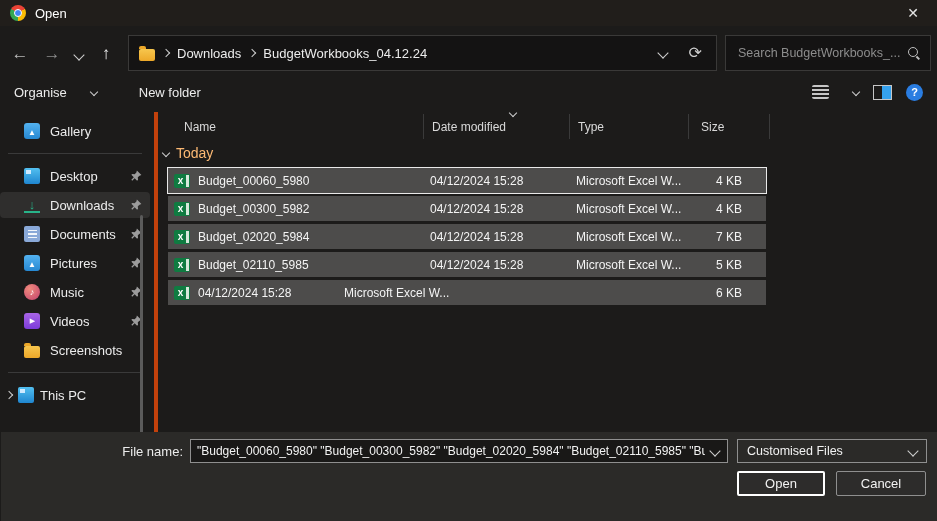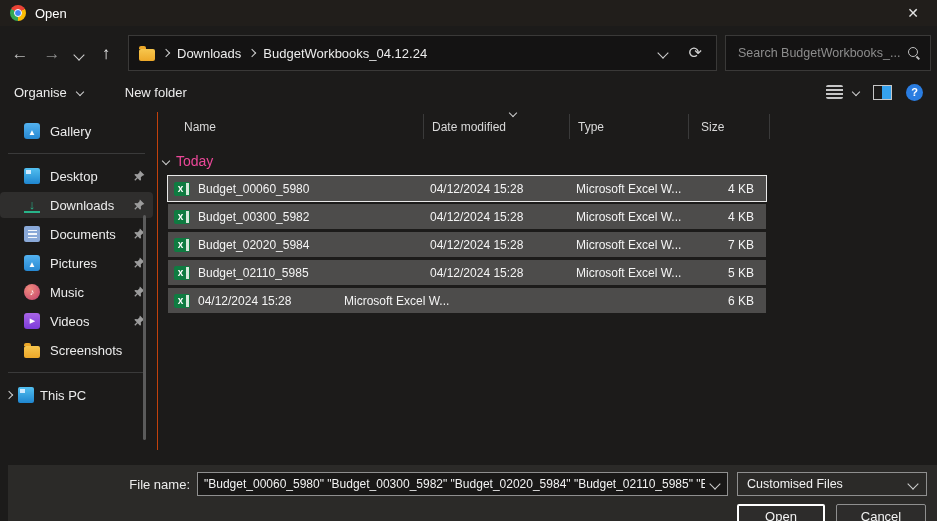--- a/index.html
+++ b/index.html
@@ -37,34 +37,34 @@
     margin-left:8px;display:flex;align-items:center;padding:0 10px;}
   .searchbox input{flex:1;background:transparent;border:none;outline:none;color:#e0e0e0;
     font-size:12.5px;font-family:inherit;min-width:0;}
   .searchbox input::placeholder{color:#8d8d8d;}
   .search-icon{width:12px;height:12px;position:relative;flex:0 0 12px;}
   .search-icon::before{content:"";position:absolute;left:0;top:0;width:8px;height:8px;border:1.4px solid #bdbdbd;border-radius:50%;}
   .search-icon::after{content:"";position:absolute;right:0;bottom:0;width:4px;height:1.6px;background:#bdbdbd;transform:rotate(45deg);}
 
   
   .toolbar{height:34px;display:flex;align-items:center;padding:0 14px;font-size:13px;color:#ececec;}
-  .tb-item{display:flex;align-items:center;gap:10px;}
+  .tb-item{display:flex;align-items:center;gap:24px;}
   .tb-newfolder{margin-left:42px;}
   .tb-right{margin-left:auto;display:flex;align-items:center;gap:14px;}
   .viewlist-icon{width:17px;height:14px;border-radius:2px;
     background:repeating-linear-gradient(#c6c6c6 0 2px,transparent 2px 4px);}
   .pane-icon{width:17px;height:13px;border:1.5px solid #c6c6c6;box-sizing:content-box;display:flex;}
   .pane-icon .l{width:45%;background:#1c1b1a;}
   .pane-icon .r{width:55%;background:#35a2ee;}
   .help-icon{width:17px;height:17px;border-radius:50%;background:#2a7de1;color:#fff;font-size:11px;font-weight:bold;
     display:flex;align-items:center;justify-content:center;}
 
   
   .bodyrow{position:absolute;top:112px;left:0;right:0;bottom:71px;display:flex;overflow:hidden;}
-  .sidebar{width:158px;flex:0 0 158px;position:relative;overflow:hidden;border-right:1px solid #c2410c;padding-top:3px;box-sizing:border-box;}
+  .sidebar{width:158px;flex:0 0 158px;position:relative;overflow:hidden;border-right:4px solid #c2410c;padding-top:3px;box-sizing:border-box;}
   .side-item{height:26px;margin:3px 4px 3px 0;display:flex;align-items:center;padding-left:24px;gap:10px;
     font-size:13px;color:#ececec;border-radius:4px;}
   .side-item.selected{background:#2f2e2d;}
   .side-item .pin{margin-left:auto;margin-right:8px;display:flex;}
   .side-divider{height:1px;background:#3a3a3a;margin:9px 12px 9px 8px;}
   .side-item.expandable{padding-left:6px;gap:6px;}
   .sb-scroll{position:absolute;right:11px;top:103px;width:3px;height:225px;background:#5b5b5b;border-radius:2px;}
 
   
   .ic{width:16px;height:16px;border-radius:3px;position:relative;flex:0 0 16px;
@@ -90,33 +90,33 @@
 
   
   .filepane{flex:1;position:relative;overflow:hidden;}
   .cols{display:flex;height:25px;align-items:center;font-size:12px;color:#d9d9d9;position:relative;margin-top:2px;}
   .hc{height:100%;display:flex;align-items:center;box-sizing:border-box;border-left:1px solid #3a3a3a;padding-left:8px;}
   .hc-name{width:265px;padding-left:26px;border-left:none;text-align:center;}
   .hc-date{width:146px;}
   .hc-type{width:119px;}
   .hc-size{width:82px;border-right:1px solid #3a3a3a;padding-left:12px;}
   .sort-chev{position:absolute;left:352px;top:-4px;}
-  .group-row{display:flex;align-items:center;gap:7px;padding-left:5px;margin-top:14px;font-size:14px;color:#ec4899;}
+  .group-row{display:flex;align-items:center;gap:7px;padding-left:5px;margin-top:6px;font-size:14px;color:#fdba74;}
   .rows{margin-top:7px;}
   .frow{width:598px;height:25px;margin:0 12px 3px 10px;background:#4d4c4b;display:flex;align-items:center;
     font-size:12px;color:#f4f4f4;box-sizing:border-box;}
   .frow.first{outline:1px solid #e9e9e9;outline-offset:0px;}
   .f-icon{margin:0 8px 0 6px;}
   .f-name{width:232px;white-space:nowrap;overflow:hidden;}
   .f-date{width:146px;}
   .f-type{width:120px;}
-  .f-size{flex:1;text-align:right;padding-right:12px;}
-
-  
-  .footer{position:absolute;left:8px;right:0;bottom:0;height:56px;background:#2b2a28;box-sizing:border-box;padding:7px 10px 0 10px;}
+  .f-size{flex:1;text-align:right;padding-right:24px;}
+
+  
+  .footer{position:absolute;left:1px;right:0;bottom:0;height:89px;background:#2b2a28;box-sizing:border-box;padding:7px 10px 0 10px;}
   .fn-row{display:flex;align-items:center;}
   .fn-label{width:172px;text-align:right;font-size:13px;color:#ececec;padding-right:7px;flex:0 0 172px;}
   .combo{position:relative;flex:1;height:24px;}
   .combo input{width:100%;height:100%;box-sizing:border-box;background:#191817;border:1px solid #8f8f8f;
     color:#f2f2f2;font-size:12px;font-family:inherit;padding:0 22px 0 6px;outline:none;}
   .combo .chev{position:absolute;right:9px;top:8px;pointer-events:none;}
   .filetype{width:190px;flex:0 0 190px;height:24px;box-sizing:border-box;border:1px solid #8f8f8f;background:#2b2a28;
     display:flex;align-items:center;padding:0 9px;font-size:12.5px;margin-left:9px;color:#f2f2f2;}
   .filetype .chev{margin-left:auto;}
   .btn-row{display:flex;justify-content:flex-end;align-items:center;margin-top:8px;gap:11px;}

